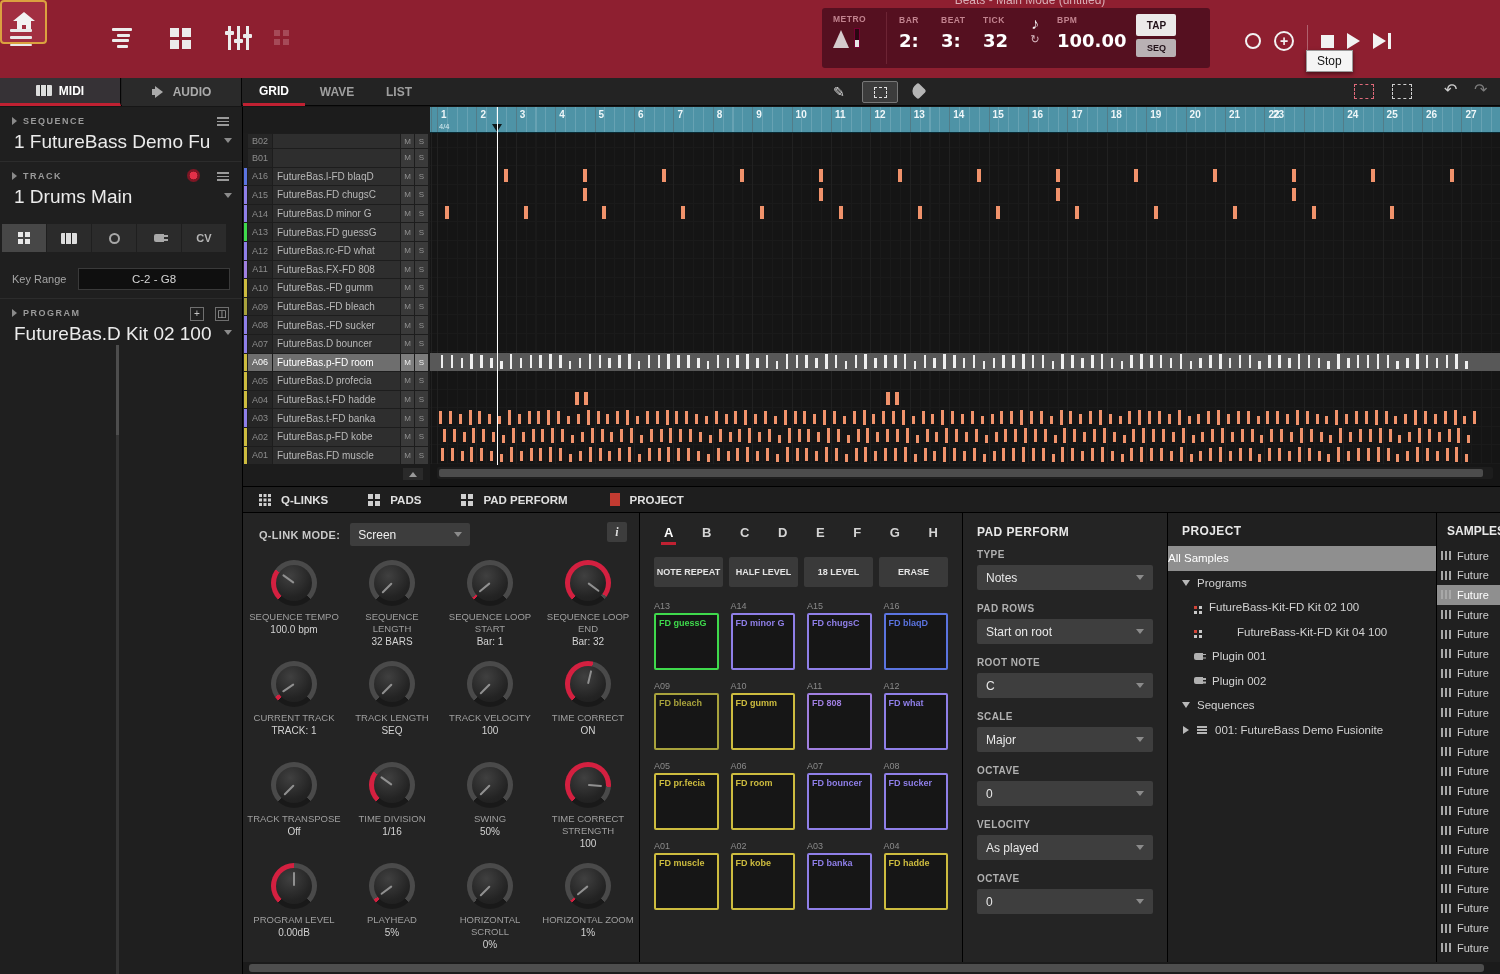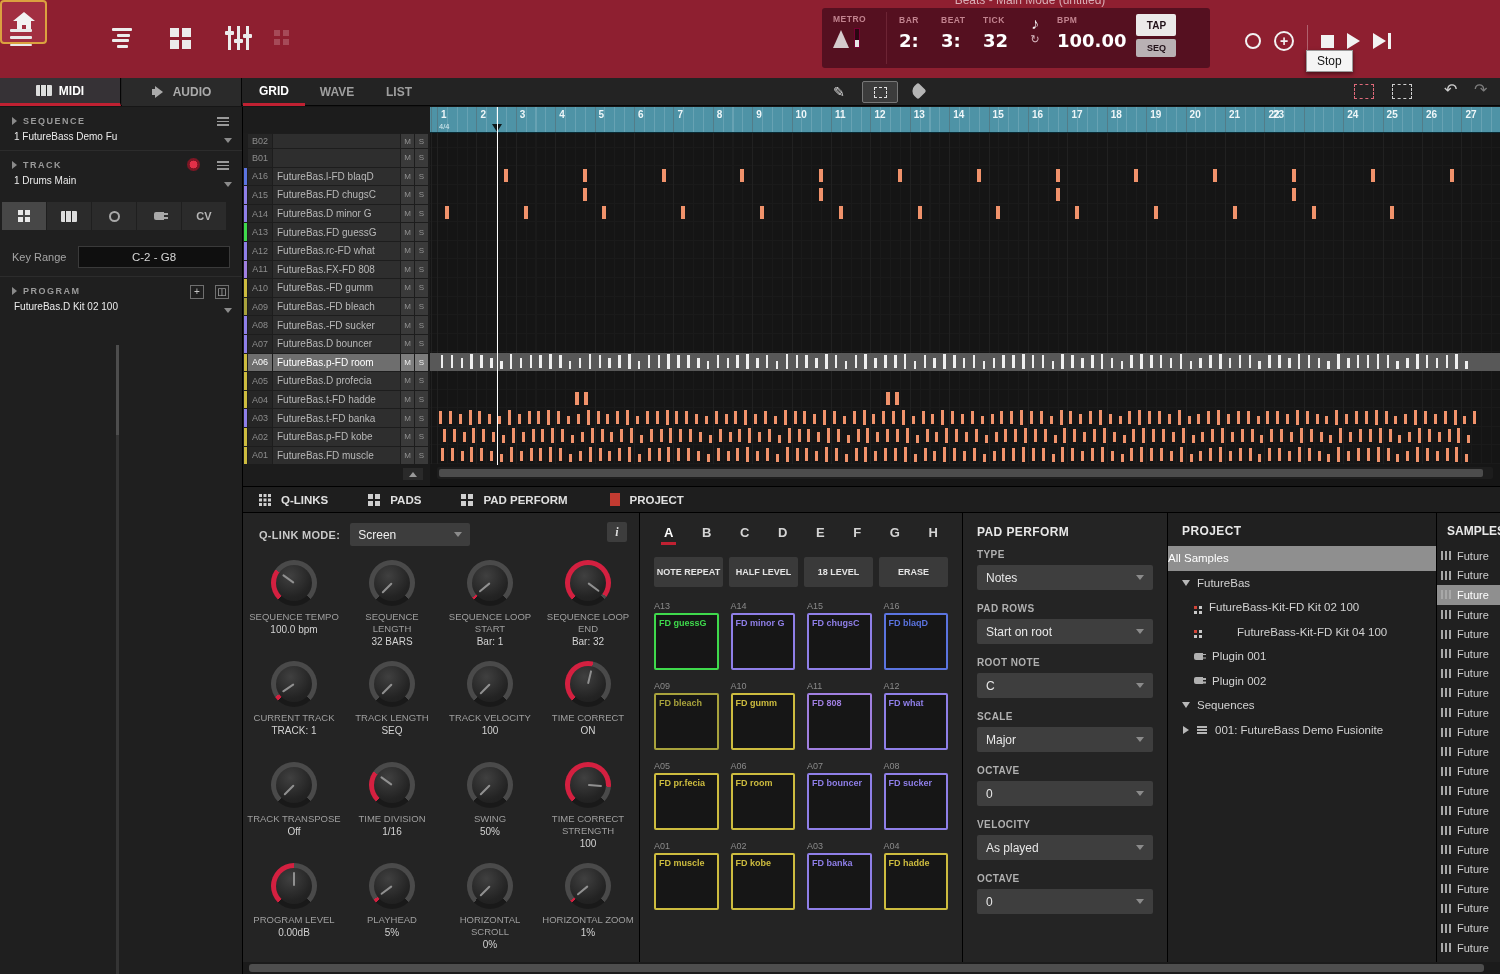--- a/index.html
+++ b/index.html
@@ -92,21 +92,21 @@
   #undoIcon { position:absolute; left:1444px; top:2px; font-size:16px; color:#cecece; cursor:pointer; }
   #redoIcon { position:absolute; left:1474px; top:2px; font-size:16px; color:#7c7c7c; cursor:pointer; }
 
   
   #sidebar { position:absolute; left:0; top:107px; width:243px; height:867px; background:#1f1f1f; border-right:1px solid #000; }
   .sec-head { position:relative; padding:9px 12px 2px 12px; display:flex; align-items:center; }
   .tri-r { width:0; height:0; border-left:5px solid #8a8a8a; border-top:4px solid transparent; border-bottom:4px solid transparent; margin-right:6px; }
   .sec-label { font-size:9px; letter-spacing:1.5px; color:#9a9a9a; font-weight:bold; }
   .burger { position:absolute; right:13px; top:10px; width:12px; cursor:pointer; }
   .burger i { display:block; height:1.5px; background:#9a9a9a; margin-bottom:2px; }
-  .sec-value { position:relative; padding:3px 26px 8px 14px; font-size:10px; color:#ebebeb; cursor:pointer; white-space:nowrap; }
+  .sec-value { position:relative; padding:3px 26px 8px 14px; font-size:19px; color:#ebebeb; cursor:pointer; white-space:nowrap; }
   .dd-caret { position:absolute; right:10px; top:10px; width:0; height:0; border-top:5px solid #8b8b8b;
     border-left:4px solid transparent; border-right:4px solid transparent; }
   .side-div { height:1px; background:#0c0c0c; border-bottom:1px solid #2c2c2c; }
   #recDot { position:absolute; right:42px; top:7px; width:13px; height:13px; border-radius:50%;
     background:radial-gradient(circle,#e33048 0 40%,#7e1624 45% 70%,#d33046 75%); cursor:pointer; }
   #typeRow { display:flex; gap:1px; padding:8px 2px 8px 2px; }
   .type-btn { width:44px; height:28px; background:#2b2b2b; display:flex; align-items:center; justify-content:center; cursor:pointer; }
   .type-btn.active { background:#474747; }
   .si-pads { position:relative; width:13px; height:13px; }
   .si-pads i { position:absolute; width:5px; height:5px; background:#e8e8e8; }
@@ -1437,21 +1437,21 @@
   </section>
 
   <section id="projectpanel">
     <h3>PROJECT</h3>
     <div id="projTree">
         <div class="proj-row selected" style="">
           <span>All Samples</span>
         </div>
         <div class="proj-row" style="padding-left: 6px;">
           <span class="pcaret-down"></span>
-          <span>FutureBas</span>
+          <span>Programs</span>
         </div>
         <div class="proj-row" style="padding-left: 26px;">
           <span class="pi-grid"></span>
           <span>FutureBass-Kit-FD Kit 02 100</span>
         </div>
         <div class="proj-row" style="padding-left: 26px; gap: 28px;">
           <span class="pi-grid"></span>
           <span>FutureBass-Kit-FD Kit 04 100</span>
         </div>
         <div class="proj-row" style="padding-left: 26px;">

